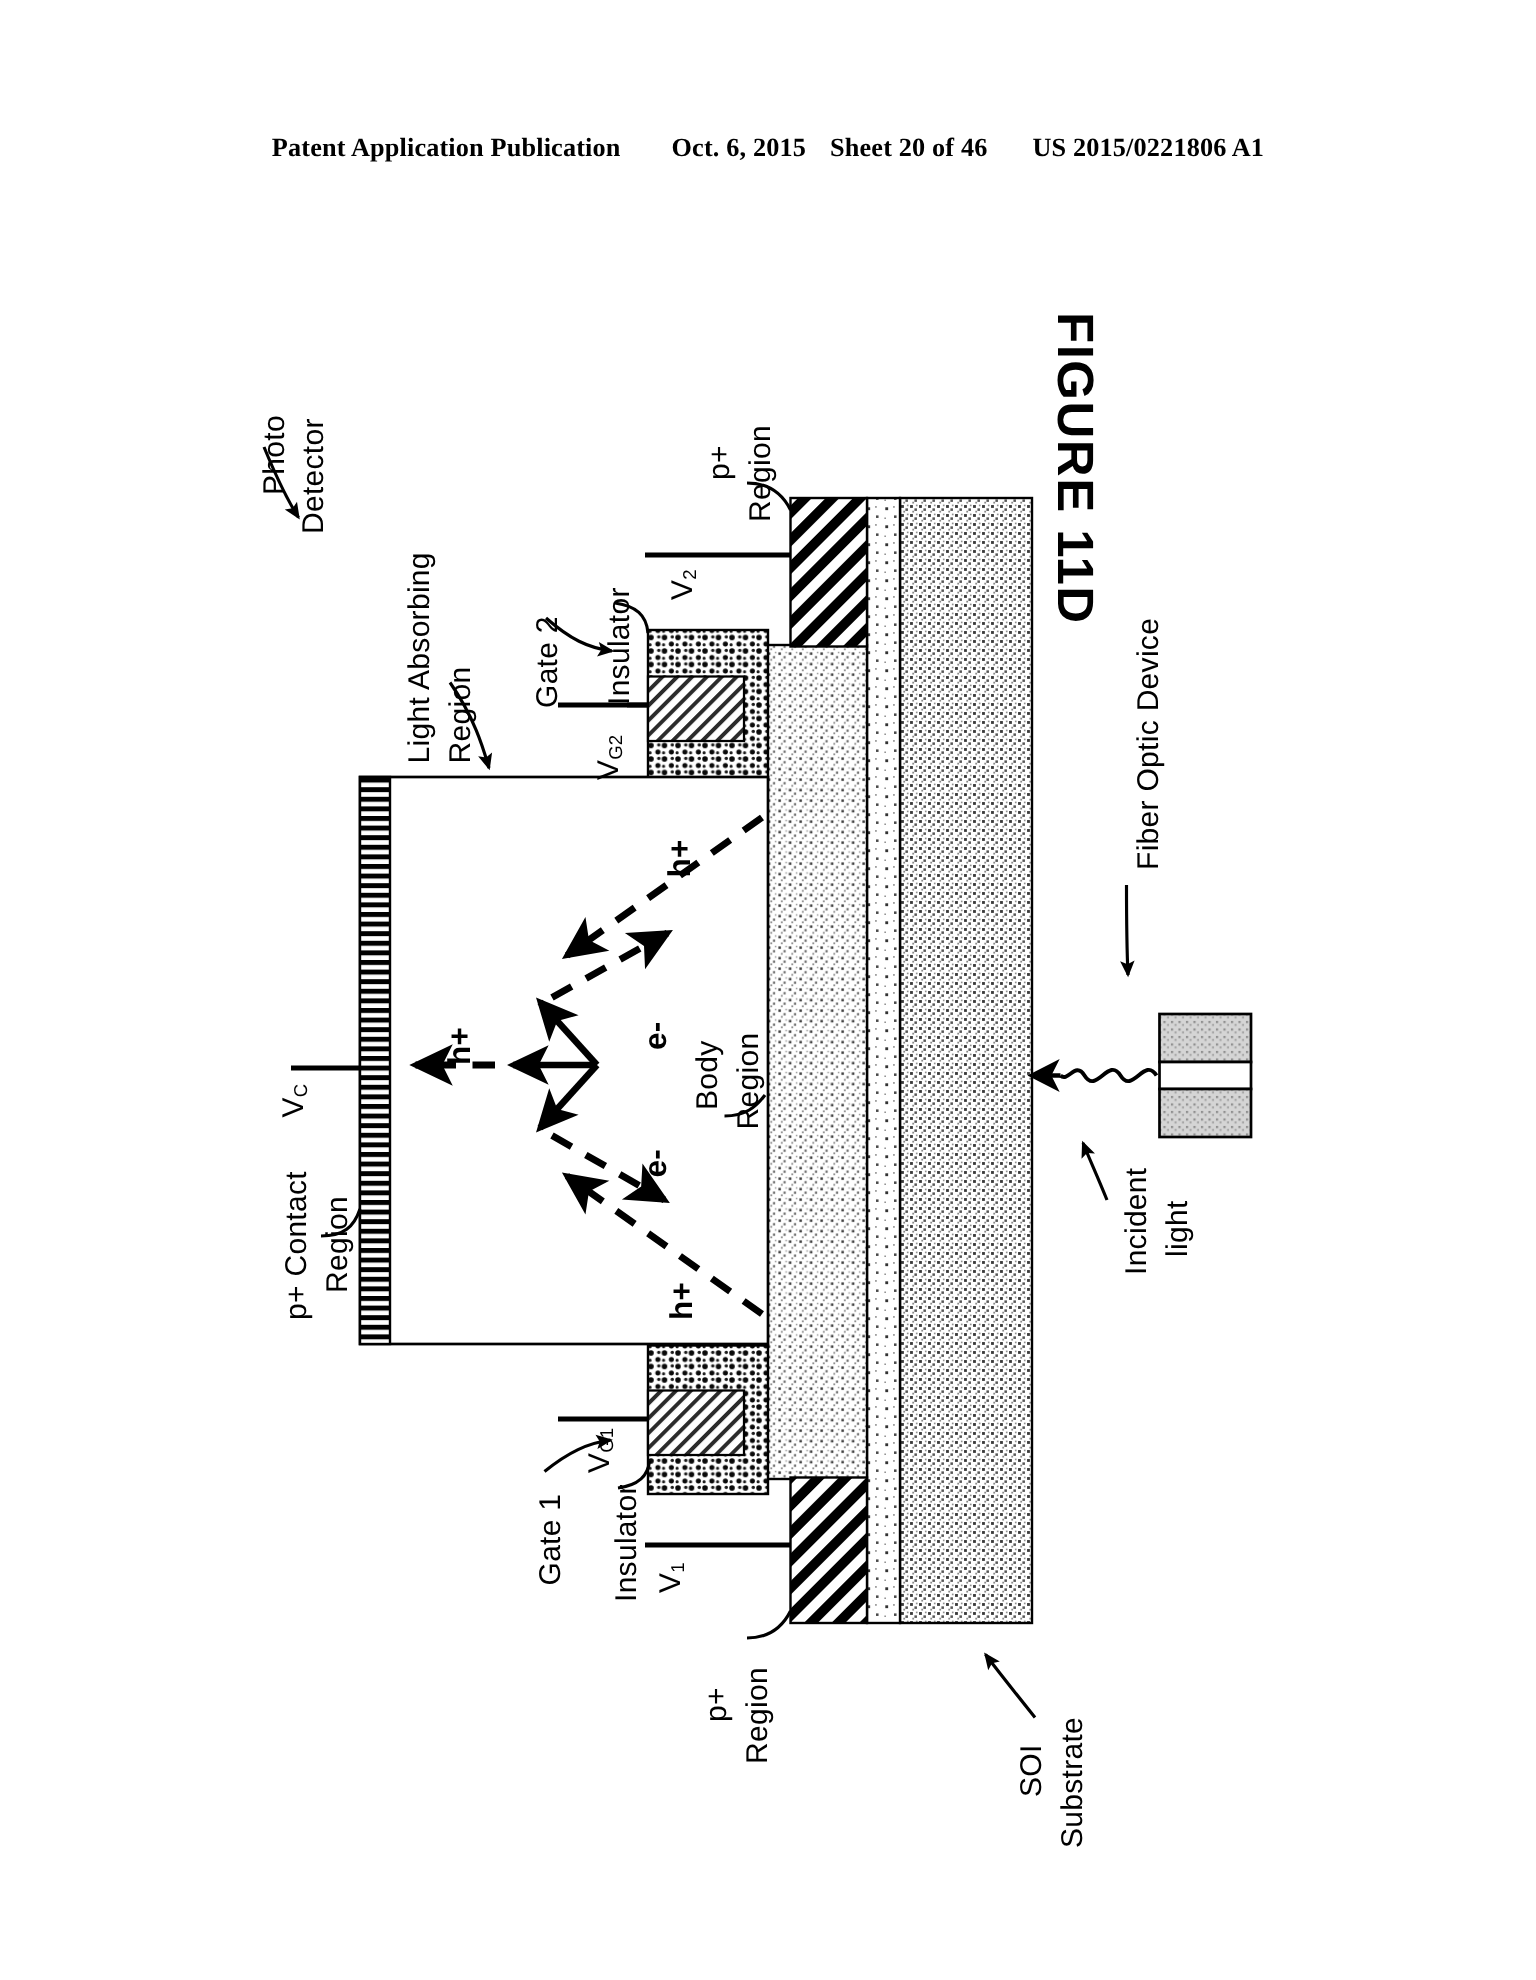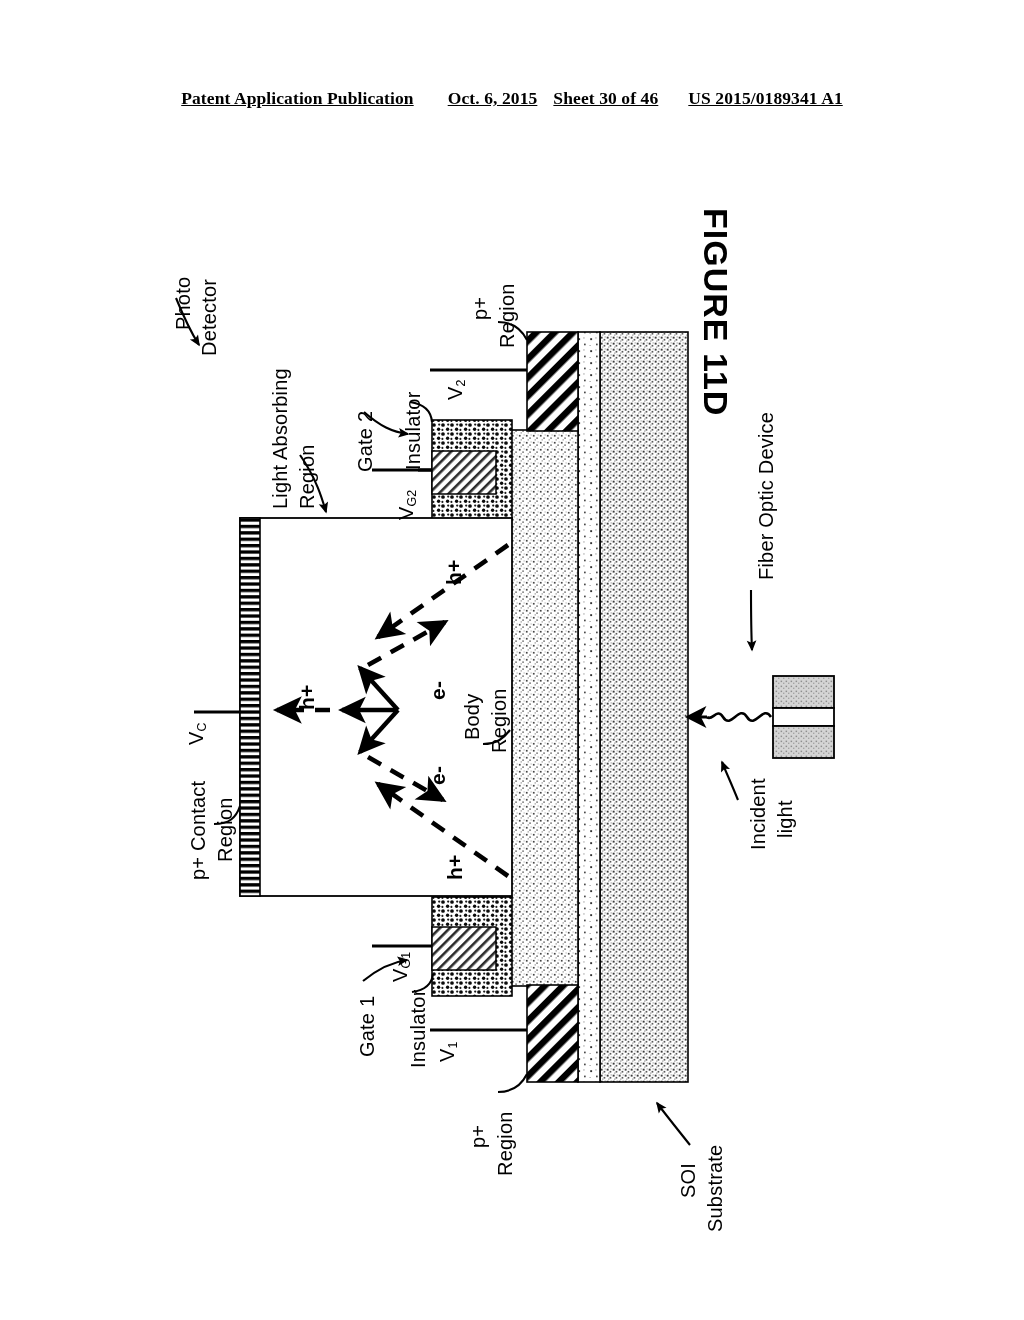--- a/index.html
+++ b/index.html
@@ -27,21 +27,21 @@
     top: 88px;
     left: 0;
     width: 1024px;
     text-align: center;
     font-family: "Liberation Serif", serif;
     font-weight: bold;
     font-size: 17.5px;
     letter-spacing: 0.1px;
     white-space: nowrap;
   }
-  .hdr span { display: inline-block; vertical-align: baseline; text-decoration: underline; }
+  .hdr span { display: inline-block; vertical-align: baseline; }
   .hdr .gapA { width: 34px; display: inline-block; }
   .hdr .gapB { width: 16px; display: inline-block; }
   .hdr .gapC { width: 30px; display: inline-block; }
 
   
   .figtitle {
     position: absolute;
     left: 735px;
     top: 208px;
     width: 260px;
@@ -80,21 +80,21 @@
     width: 1024px;
     height: 1320px;
   }
 </style>
 </head>
 <body>
 
 <div id="page">
 
   <div class="hdr">
-    <span>Patent Application Publication</span><span class="gapA"></span><span>Oct. 6, 2015</span><span class="gapB"></span><span>Sheet 30 of 46</span><span class="gapC"></span><span>US 2015/0189341 A1</span>
+    <span>Patent Application Publication</span><span class="gapA"></span><span>Oct. 6, 2015</span><span class="gapB"></span><span>Sheet 20 of 46</span><span class="gapC"></span><span>US 2015/0221806 A1</span>
   </div>
 
   <div class="figtitle">FIGURE 11D</div>
 
   <svg id="art" viewBox="0 0 1024 1320">
     <defs>
 
       <pattern id="pHatchCoarse" width="13" height="13" patternUnits="userSpaceOnUse" patternTransform="rotate(45)">
         <rect width="13" height="13" fill="#ffffff"></rect>
         <rect width="6.5" height="13" fill="#000000"></rect>

